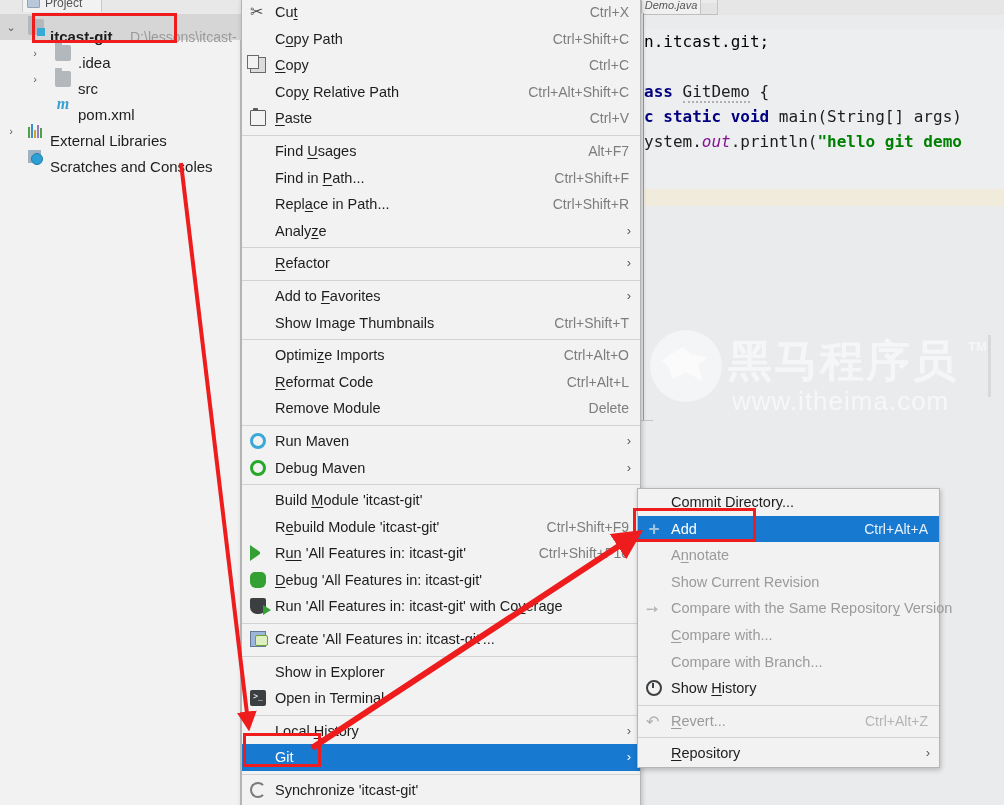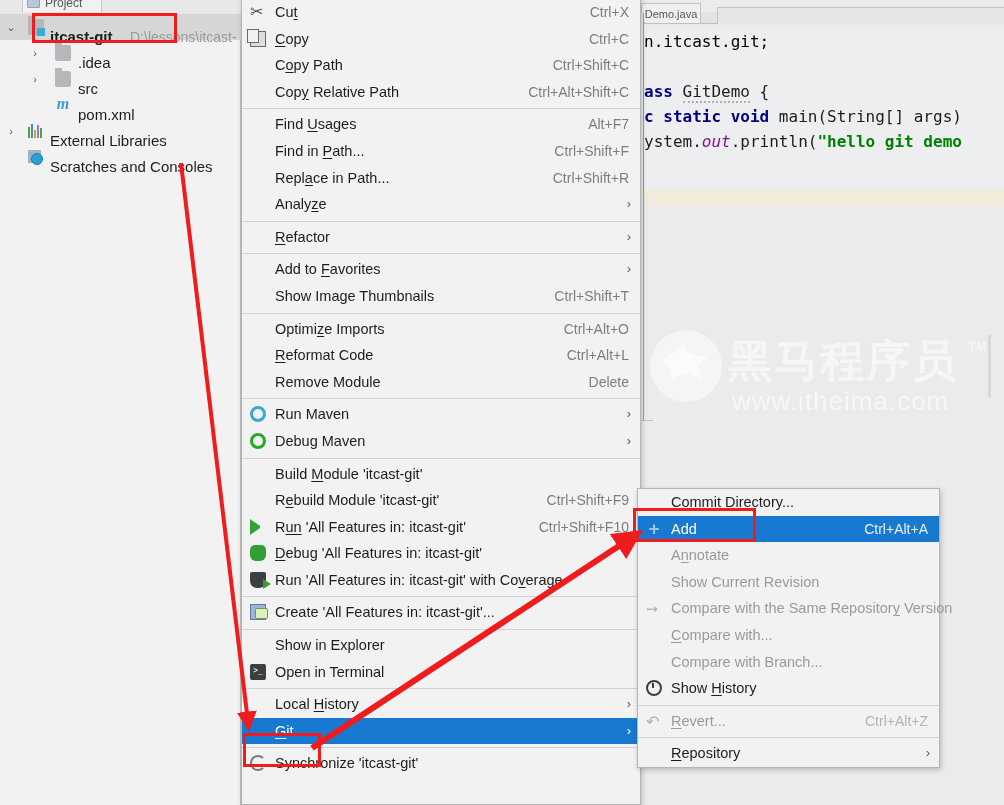--- a/index.html
+++ b/index.html
@@ -80,22 +80,22 @@
     content:""; position:absolute; right:-2px; bottom:-2px; width:10px; height:10px;
     border-radius:50%; background:#2c9fd4; border:1px solid #1d7fae;
   }
 
   
   #editor-area{
     position:absolute; left:641px; top:0; width:363px; height:805px;
     background:#e9ebed; overflow:hidden;
   }
   #editor-tabstrip{
-    position:absolute; left:0; top:12px; width:363px; height:12px;
-    background:#e3e3e3; border-bottom:1px solid #bfbfbf;
+    position:absolute; left:0; top:3px; width:363px; height:12px;
+    background:#e3e3e3; border-bottom:1px solid #bfbfbf;font-style:italic;
   }
   #editor-tab{
     position:absolute; left:0px; top:-9px; height:20px; width:60px;
     background:#f0f0f0; border:1px solid #c4c4c4; border-bottom:none;
     font-size:11px; color:#555; text-align:center; line-height:21px; overflow:hidden;
   }
   #editor-tab2{
     position:absolute; left:76px; top:-5px; height:17px; width:290px;
     background:#e6e6e6; border:1px solid #c4c4c4; border-bottom:none;
   }
@@ -344,23 +344,24 @@
 <div id="watermark">
   <div id="wm-circle"></div>
   <div id="wm-horse"></div>
   <div id="wm-cn">黑马程序员</div>
   <div id="wm-tm">TM</div>
   <div id="wm-url">www.itheima.com</div>
 </div>
 
 <div class="menu" id="main-menu">
     <div class="mi"><span class="mic ic-cut">✂</span><span>Cu<span class="u">t</span></span><span class="sc">Ctrl+X</span></div>
+    <div class="mi"><span>C<span class="u">o</span>py Path</span><span class="sc">Ctrl+Shift+C</span></div>
     <div class="mi"><span class="mic ic-copy"></span><span><span class="u">C</span>opy</span><span class="sc">Ctrl+C</span></div>
-    <div class="mi"><span>C<span class="u">o</span>py Path</span><span class="sc">Ctrl+Shift+C</span></div>
     <div class="mi"><span>Cop<span class="u">y</span> Relative Path</span><span class="sc">Ctrl+Alt+Shift+C</span></div>
+    <div class="mi"><span class="mic ic-paste"></span><span><span class="u">P</span>aste</span><span class="sc">Ctrl+V</span></div>
     <div class="msep"></div>
     <div class="mi"><span>Find <span class="u">U</span>sages</span><span class="sc">Alt+F7</span></div>
     <div class="mi"><span>Find in <span class="u">P</span>ath...</span><span class="sc">Ctrl+Shift+F</span></div>
     <div class="mi"><span>Repl<span class="u">a</span>ce in Path...</span><span class="sc">Ctrl+Shift+R</span></div>
     <div class="mi"><span>Analy<span class="u">z</span>e</span><span class="arrow">›</span></div>
     <div class="msep"></div>
     <div class="mi"><span><span class="u">R</span>efactor</span><span class="arrow">›</span></div>
     <div class="msep"></div>
     <div class="mi"><span>Add to <span class="u">F</span>avorites</span><span class="arrow">›</span></div>
     <div class="mi"><span>Show Image Thumbnails</span><span class="sc">Ctrl+Shift+T</span></div>

